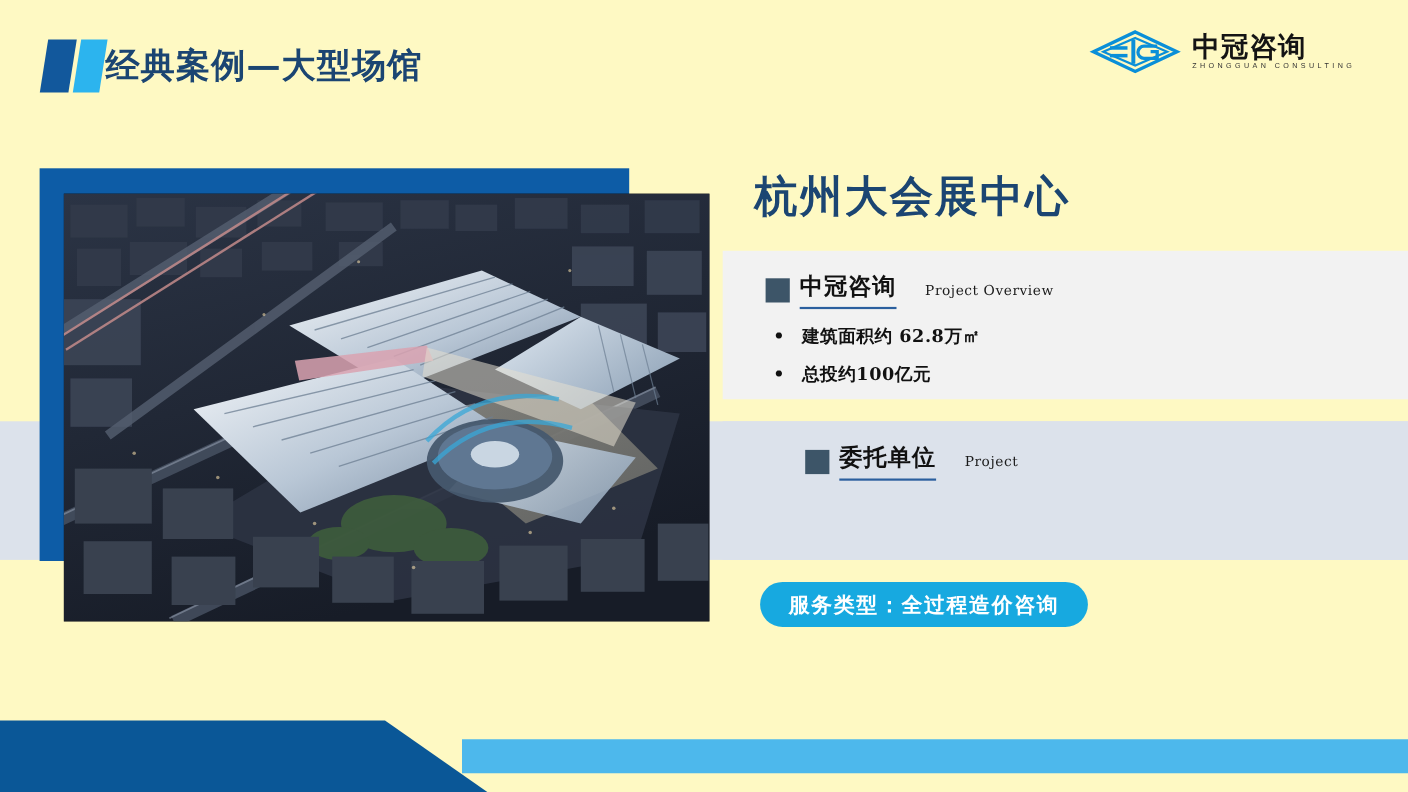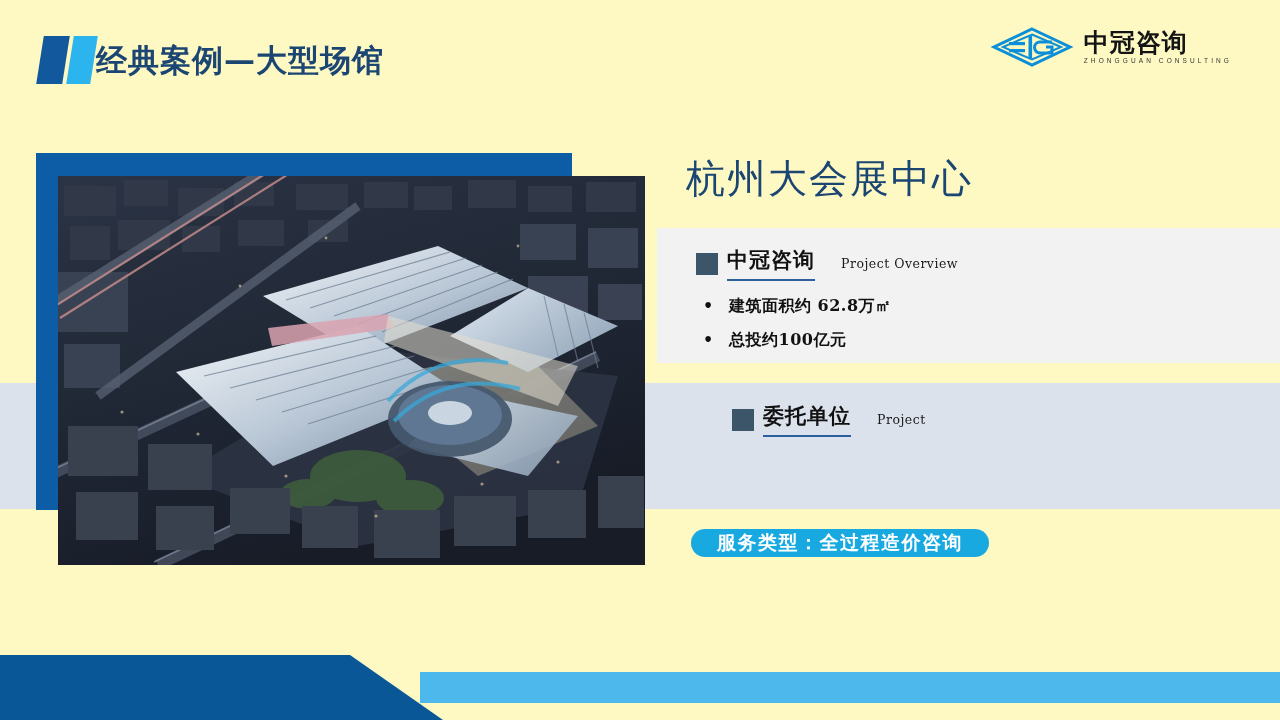--- a/index.html
+++ b/index.html
@@ -73,21 +73,21 @@
     width: 587px; height: 389px;
     overflow: hidden;
     background: #10131b;
   }
   .photo svg { display: block; width: 587px; height: 389px; }
 
   
   .project-title {
     position: absolute; left: 686px; top: 152px;
     font-family: "DejaVu Serif", "Liberation Serif", serif;
-    font-weight: normal; font-size: 39px;
+    font-weight: bold; font-size: 39px;
     color: #1b4572; letter-spacing: 2px;
     white-space: nowrap;
   }
 
   .panel {
     position: absolute; left: 657px;
     width: 623px;
     background: #f2f2f2;
   }
   .panel-overview { top: 228px; height: 135px; }
@@ -132,21 +132,21 @@
 
   .client-value {
     position: absolute; left: 715px; top: 452px;
     font-family: "DejaVu Serif", "Liberation Serif", serif;
     font-weight: bold; font-size: 18px; color: #111;
     letter-spacing: 1px; white-space: nowrap;
   }
 
   .service-pill {
     position: absolute; left: 691px; top: 529px;
-    height: 28px; padding: 0 26px;
+    height: 41px; padding: 0 26px;
     display: flex; align-items: center; justify-content: center;
     background: #17a9e0; border-radius: 21px;
     font-family: "DejaVu Serif", "Liberation Serif", serif;
     font-weight: bold; font-size: 19px; color: #ffffff;
     letter-spacing: 1.5px; white-space: nowrap;
   }
 
   
   .deco-bottom { position: absolute; left: 0; top: 650px; width: 1280px; height: 70px; }
 </style>

